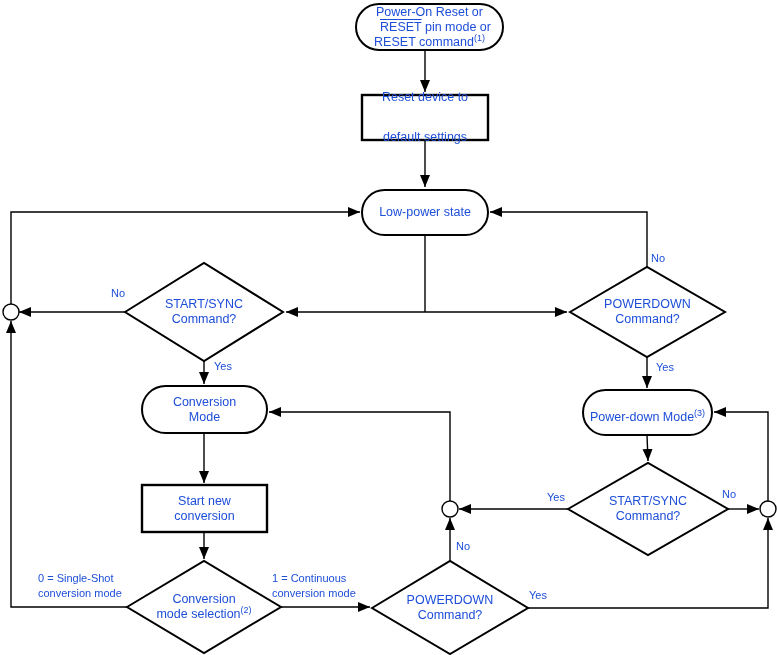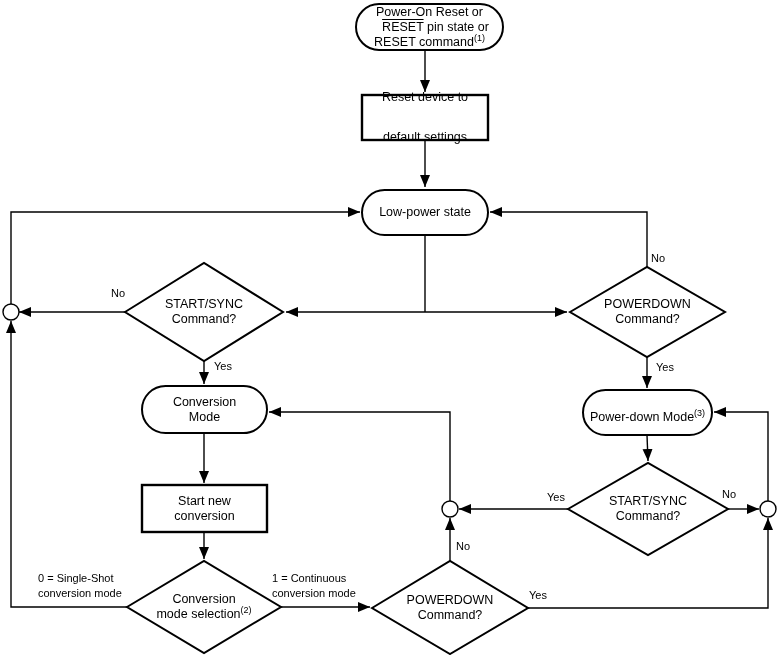--- a/index.html
+++ b/index.html
@@ -1,18 +1,18 @@
 <!DOCTYPE html>
 <html><head>
 <meta charset="utf-8">
 <style>
   html,body{margin:0;padding:0;background:#ffffff;}
   #canvas{
     position:relative;width:777px;height:655px;background:#ffffff;
-    font-family:"Liberation Sans", sans-serif;color:#000000;overflow:hidden;
+    font-family:"Liberation Sans", sans-serif;color:#1d4ed8;overflow:hidden;
   }
   #wires{position:absolute;left:0;top:0;}
   .nlabel{
     position:absolute;display:flex;flex-direction:column;justify-content:center;
     align-items:center;text-align:center;font-size:12.5px;line-height:15px;
     pointer-events:none;
   }
   .elabel{
     position:absolute;font-size:11px;line-height:15px;white-space:nowrap;
     pointer-events:none;
@@ -69,21 +69,21 @@
       <polygon points="372,608 450,561 528,608 450,654" stroke-width="2"></polygon>
       <polygon points="568,509 648,463 728,509 648,555" stroke-width="2"></polygon>
       <circle cx="11" cy="312" r="8" stroke-width="1.4"></circle>
       <circle cx="450" cy="509" r="8" stroke-width="1.4"></circle>
       <circle cx="768" cy="509" r="8" stroke-width="1.4"></circle>
     </g>
   </svg>
 
   <div class="nlabel" style="left:356px;top:4px;width:147px;height:46px;">
     <div>Power-On Reset or</div>
-    <div><span class="ov">RESET</span><span> pin state or</span></div>
+    <div><span class="ov">RESET</span><span> pin mode or</span></div>
     <div><span>RESET command</span><sup>(1)</sup></div>
   </div>
 
   <div class="nlabel" style="left:362px;top:95px;width:126px;height:45px;gap:25px;">
     <div>Reset device to</div>
     <div>default settings</div>
   </div>
 
   <div class="nlabel" style="left:362px;top:190px;width:126px;height:45px;align-items:center;">
     <div>Low-power state</div>

